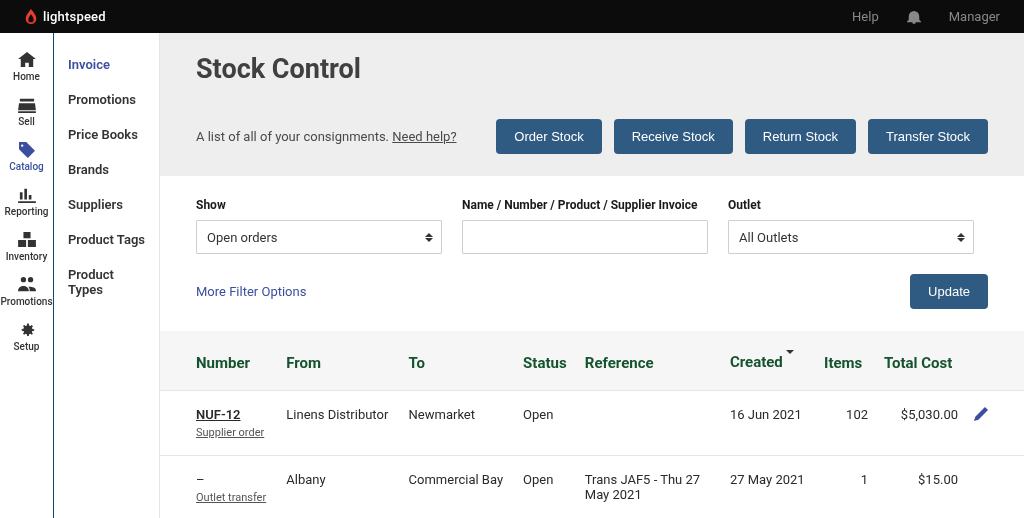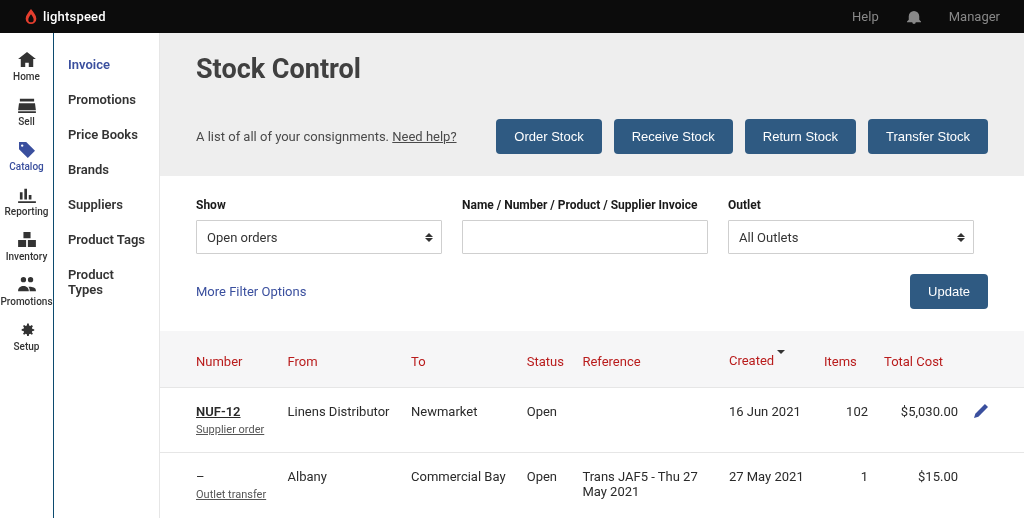--- a/index.html
+++ b/index.html
@@ -55,21 +55,21 @@
     .w-search { width: 246px; }
     .w-outlet { width: 246px; }
     
     .filter-row2 { display: flex; align-items: center; margin-top: 20px; }
     .more-filters { color: #3a4f9e; font-size: 13px; cursor: pointer; }
     .btn-update { margin-left: auto; }
     
     
     .table-wrap { background: #f6f6f7; padding: 0; }
     .table { width: 100%; border-collapse: collapse; }
-    .table th { text-align: left; font-size: 13px; font-weight: 400; color: #b91c1c; padding: 22px 8px 18px; }
+    .table th { text-align: left; font-size: 15px; font-weight: 700; color: #14532d; padding: 22px 8px 18px; }
     .table th:first-child, .table td:first-child { padding-left: 36px; }
     .table th:last-child, .table td:last-child { padding-right: 36px; }
     .table td { font-size: 13px; color: #2a2a2a; padding: 16px 8px; border-top: 1px solid #e6e6e6; vertical-align: top; background: #fff; }
     .num-link { text-decoration: underline; cursor: pointer; font-weight: 600; display: block; }
     .num-sub { font-size: 11px; color: #555; text-decoration: underline; margin-top: 4px; display: block; cursor: pointer; }
     .col-items, .col-cost { text-align: right; }
     .sort-caret { display: inline-block; vertical-align: middle; margin-left: 3px; }
     .sort-caret .arrow-down { border-top-color: #333; }
     .edit-icon { color: #3a4f9e; cursor: pointer; width: 14px; height: 14px; }
     .ref-text { max-width: 140px; }

